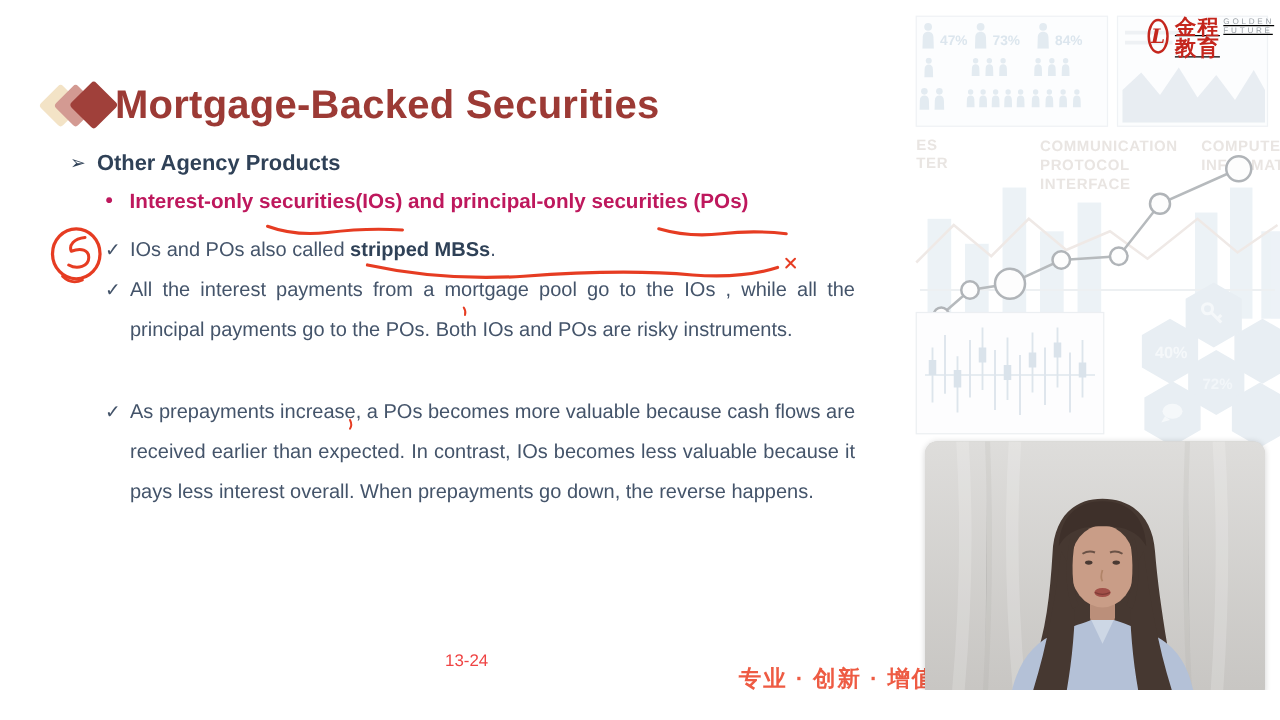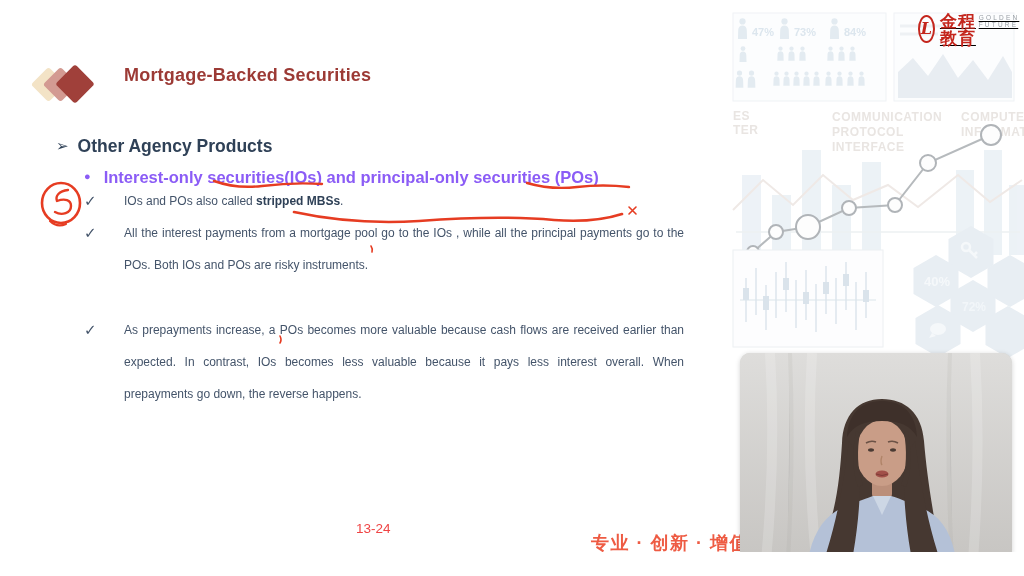--- a/index.html
+++ b/index.html
@@ -16,30 +16,30 @@
   .logo-text{display:flex;flex-direction:row;line-height:1;text-decoration:underline;}
   .logo-cn{color:#c4261d;font-weight:bold;font-size:17px;letter-spacing:1px;}
   .logo-en{color:#9aa0a6;font-size:6.5px;letter-spacing:2.2px;margin-top:2px;}
   
   .title-row{position:absolute;left:30px;top:63px;height:44px;}
   .dia{position:absolute;width:25px;height:25px;transform:rotate(45deg);border-radius:3px;}
   .dia1{left:6px;top:9px;background:#f3e3c6;}
   .dia2{left:18px;top:9px;background:#d39a92;}
   .dia3{left:31px;top:7px;width:28px;height:28px;background:#a0403a;}
   .title-text{position:absolute;left:62px;top:2px;white-space:nowrap;
-              font-size:18px;font-weight:bold;color:#9c3a35;letter-spacing:0.2px;margin-left:32px;}
-  
-  .body-text{color:#44546a;font-size:16px;margin-top:16px;}
+              font-size:32px;font-weight:bold;color:#9c3a35;letter-spacing:0.2px;}
+  
+  .body-text{color:#44546a;font-size:16px;}
   .section-row{position:absolute;left:56px;top:120px;font-size:17.5px;font-weight:bold;color:#2f4157;}
   .arrow-marker{display:inline-block;font-size:15px;margin-right:9px;transform:translateY(-1px);}
-  .bullet-row{position:absolute;left:84px;top:152px;font-size:16.5px;font-weight:bold;color:#8b5cf6;}
+  .bullet-row{position:absolute;left:84px;top:152px;font-size:16.5px;font-weight:bold;color:#be185d;}
   .dot-marker{display:inline-block;font-size:11px;margin-right:13px;transform:translateY(-3px);}
   .check-row{position:absolute;left:84px;width:600px;line-height:32px;}
   .check-mark{position:absolute;left:0;top:0;color:#44546a;font-size:15px;width:24px;}
-  .check-text{display:block;margin-left:40px;text-align:justify;color:#44546a;font-size:12px;}
+  .check-text{display:block;margin-left:20px;text-align:justify;color:#44546a;font-size:16px;}
   .check-one{top:185px;}
   .check-two{top:217px;}
   .check-three{top:314px;}
   .bold-seg{font-weight:bold;color:#2f4157;}
   
   .page-num{position:absolute;left:356px;top:521px;font-size:13.5px;color:#ef4444;}
   .slogan{position:absolute;left:591px;top:531px;font-size:18px;font-weight:bold;
           color:#ee5b43;letter-spacing:1.5px;}
   
   .webcam{position:absolute;left:740px;top:353px;width:272px;height:207px;border-radius:10px;

